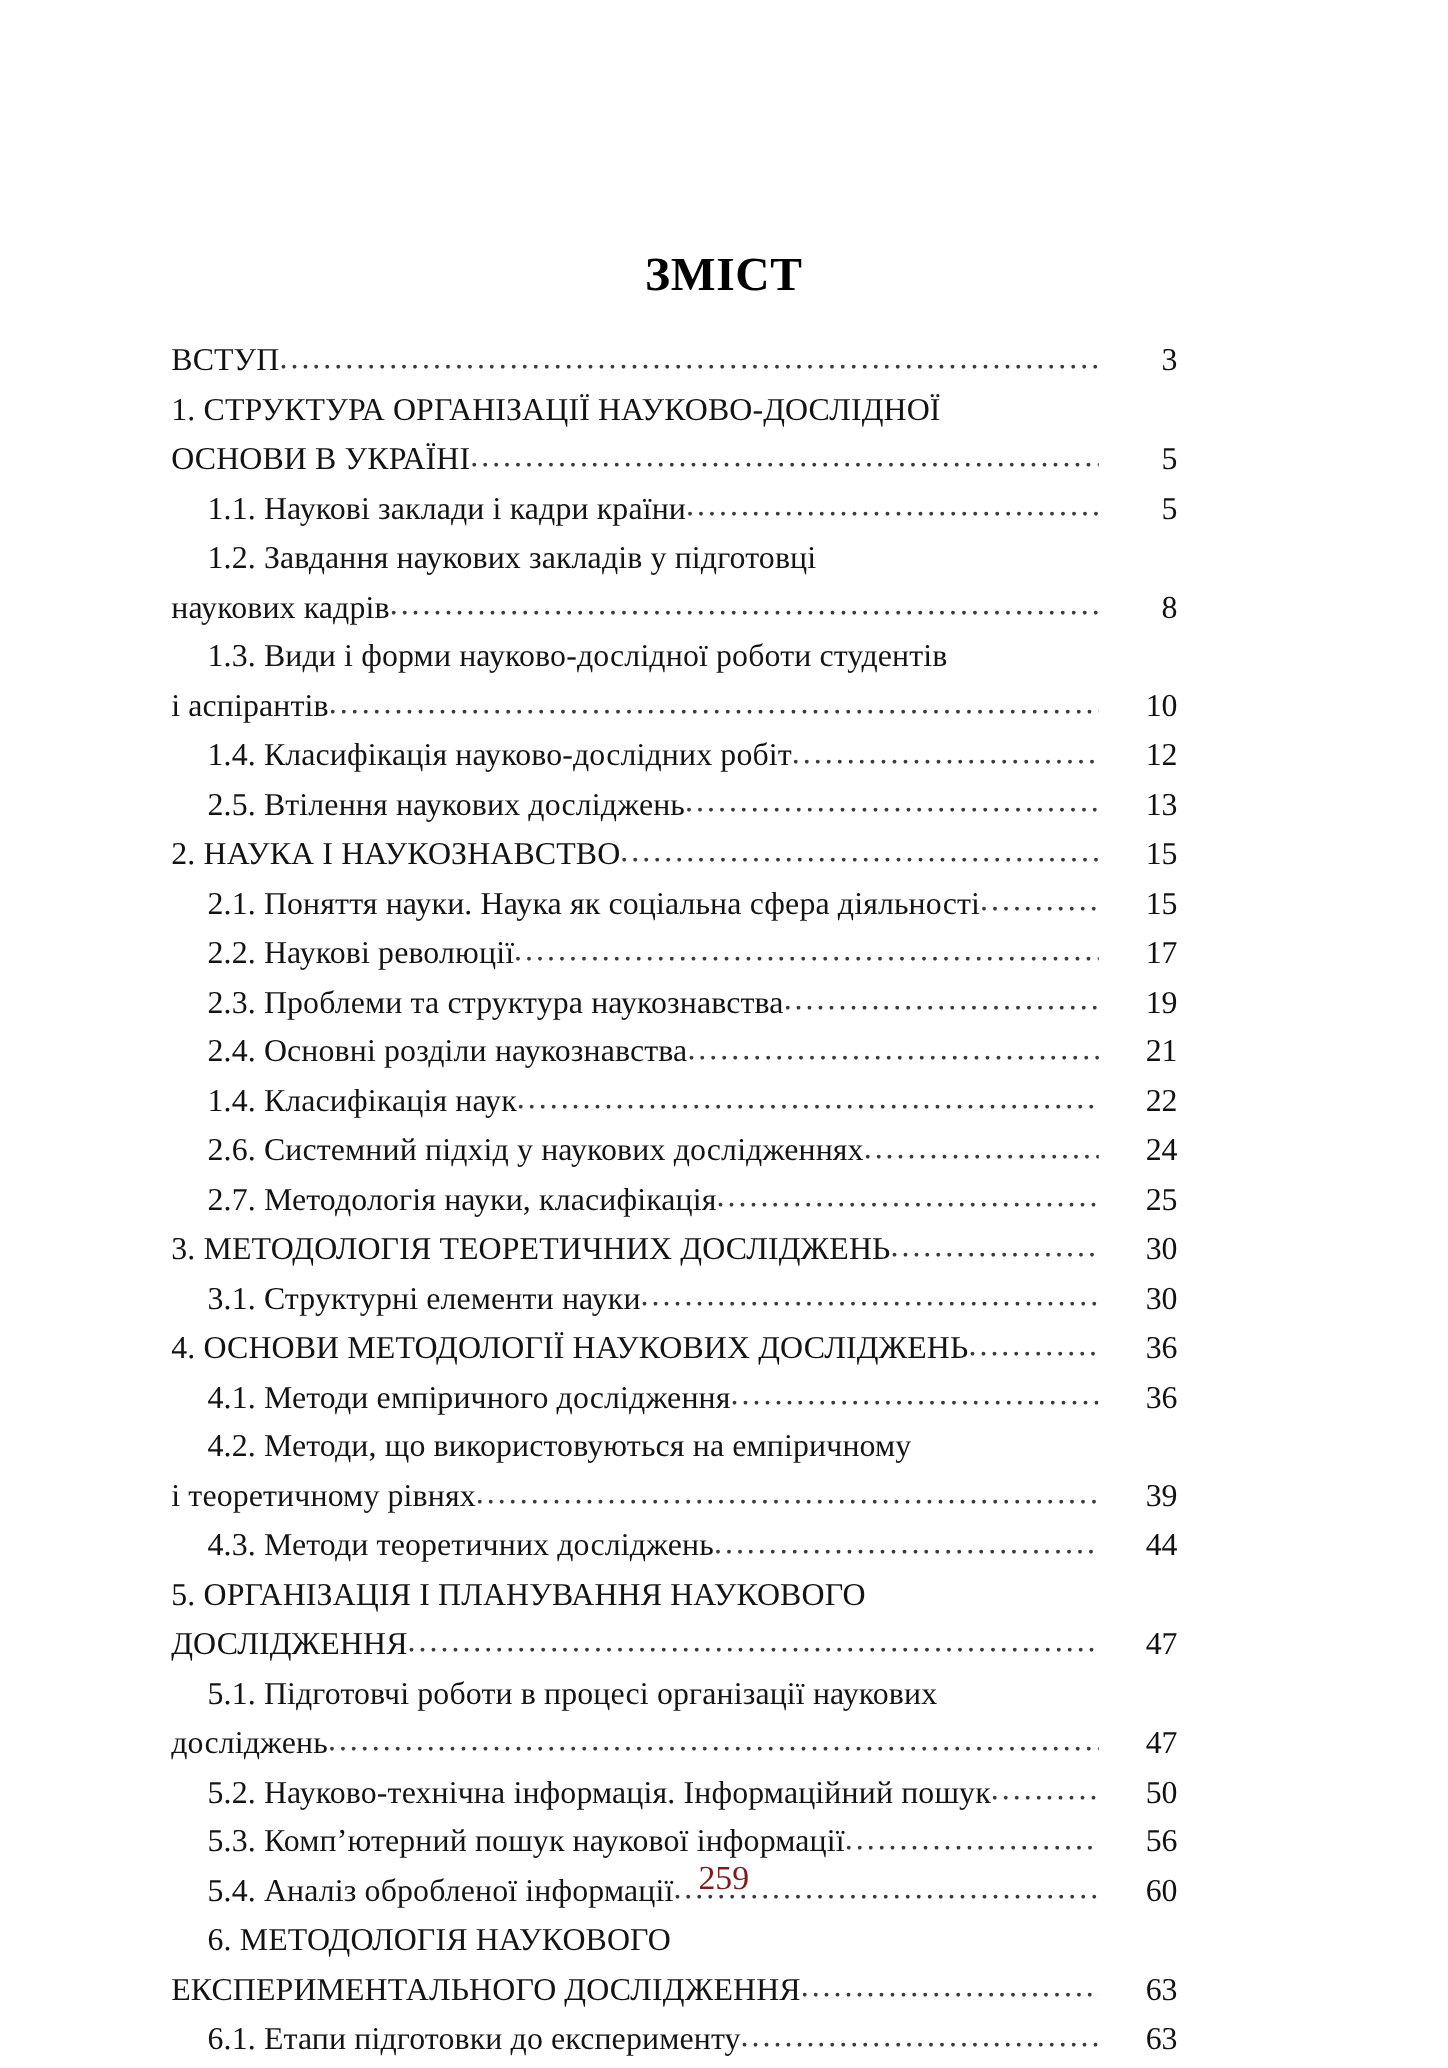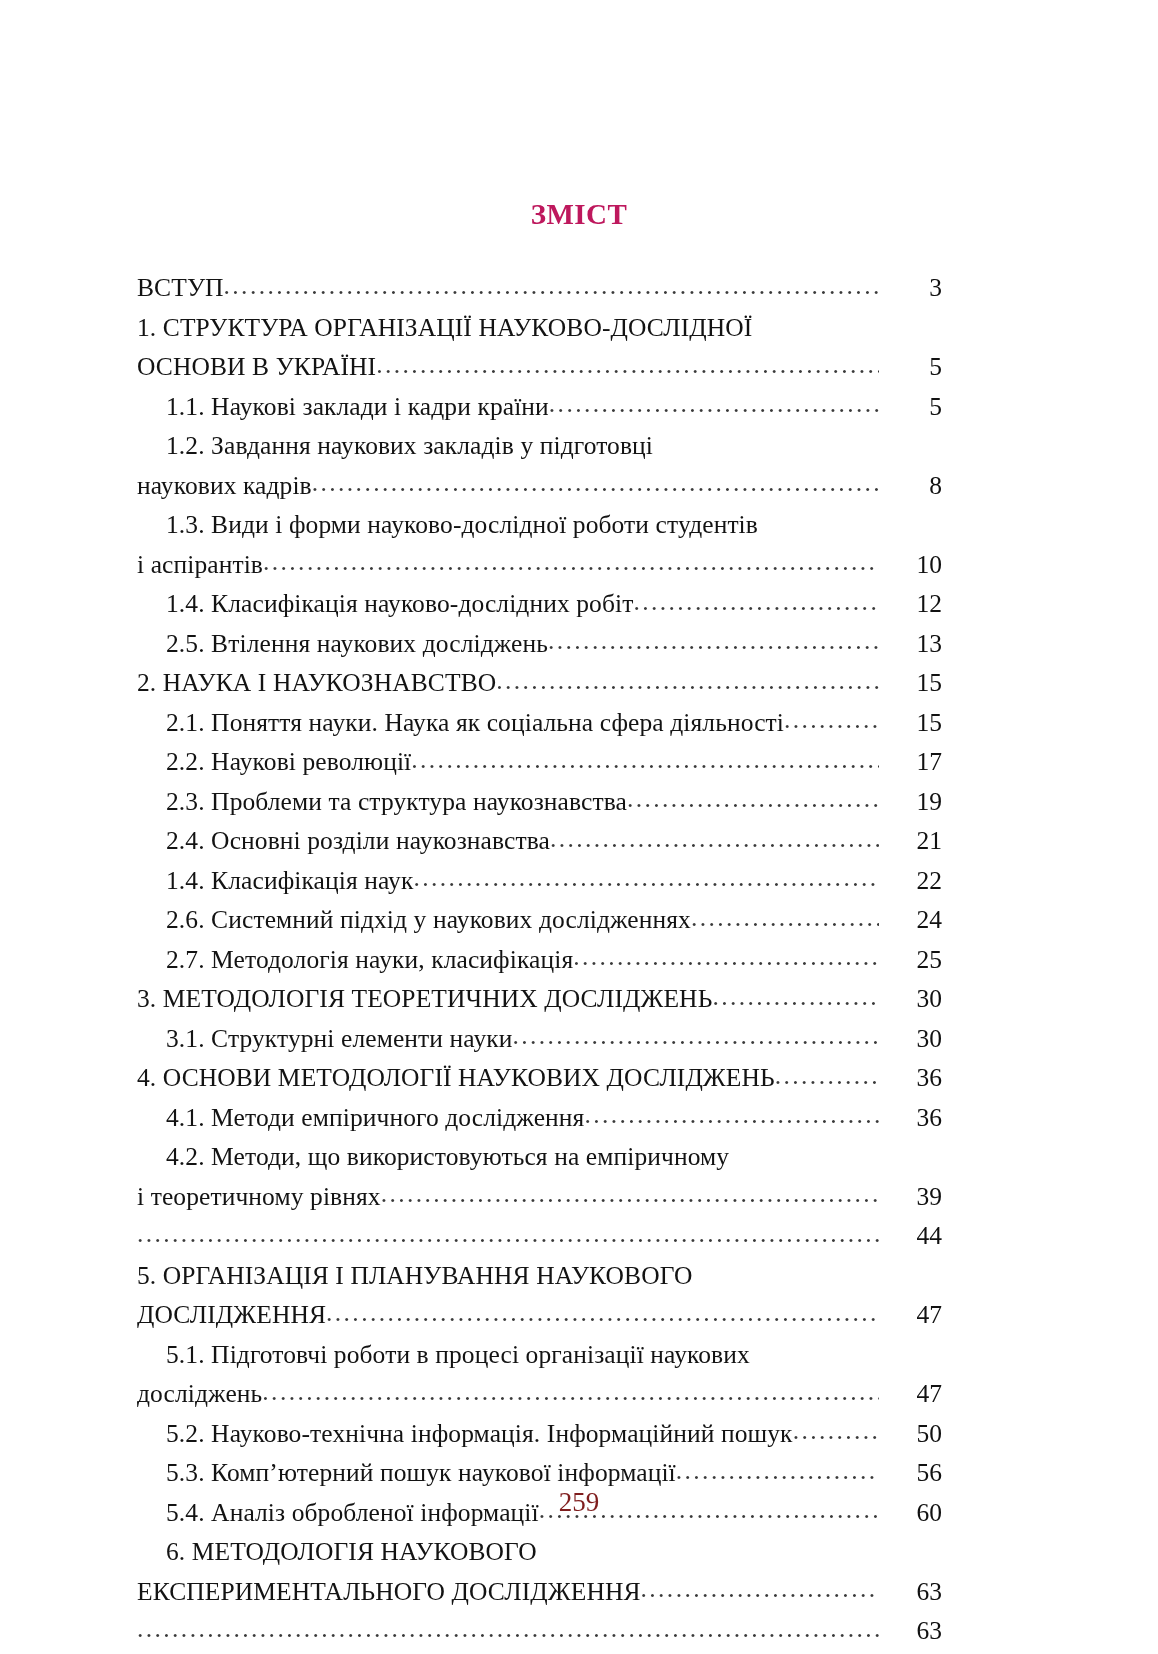--- a/index.html
+++ b/index.html
@@ -19,24 +19,24 @@
     box-sizing: border-box;
   }
 
   
   .toc-title {
     position: absolute;
     top: 198px;
     left: 0;
     width: 1158px;
     text-align: center;
-    font-size: 29px;
+    font-size: 38px;
     font-weight: bold;
     letter-spacing: 0.5px;
-    color: #be185d;
+    color: #000000;
   }
 
   
   .toc {
     position: absolute;
     top: 268px;
     left: 137px;
     width: 805px;
   }
 
@@ -226,20 +226,21 @@
         <span class="label">4.2. Методи, що використовуються на емпіричному</span>
         <span class="leader"></span>
         <span class="pageno"></span>
       </div>
       <div class="toc-line">
         <span class="label">і теоретичному рівнях</span>
         <span class="leader"></span>
         <span class="pageno">39</span>
       </div>
       <div class="toc-line indent">
+        <span class="label">4.3. Методи теоретичних досліджень</span>
         <span class="leader"></span>
         <span class="pageno">44</span>
       </div>
       <div class="toc-line nodots">
         <span class="label">5. ОРГАНІЗАЦІЯ І ПЛАНУВАННЯ НАУКОВОГО</span>
         <span class="leader"></span>
         <span class="pageno"></span>
       </div>
       <div class="toc-line">
         <span class="label">ДОСЛІДЖЕННЯ</span>
@@ -275,20 +276,21 @@
         <span class="label">6. МЕТОДОЛОГІЯ НАУКОВОГО</span>
         <span class="leader"></span>
         <span class="pageno"></span>
       </div>
       <div class="toc-line">
         <span class="label">ЕКСПЕРИМЕНТАЛЬНОГО ДОСЛІДЖЕННЯ</span>
         <span class="leader"></span>
         <span class="pageno">63</span>
       </div>
       <div class="toc-line indent">
+        <span class="label">6.1. Етапи підготовки до експерименту</span>
         <span class="leader"></span>
         <span class="pageno">63</span>
       </div>
     </div>
 
   <div class="folio">259</div>
 
 </div>
 
 </body></html>

